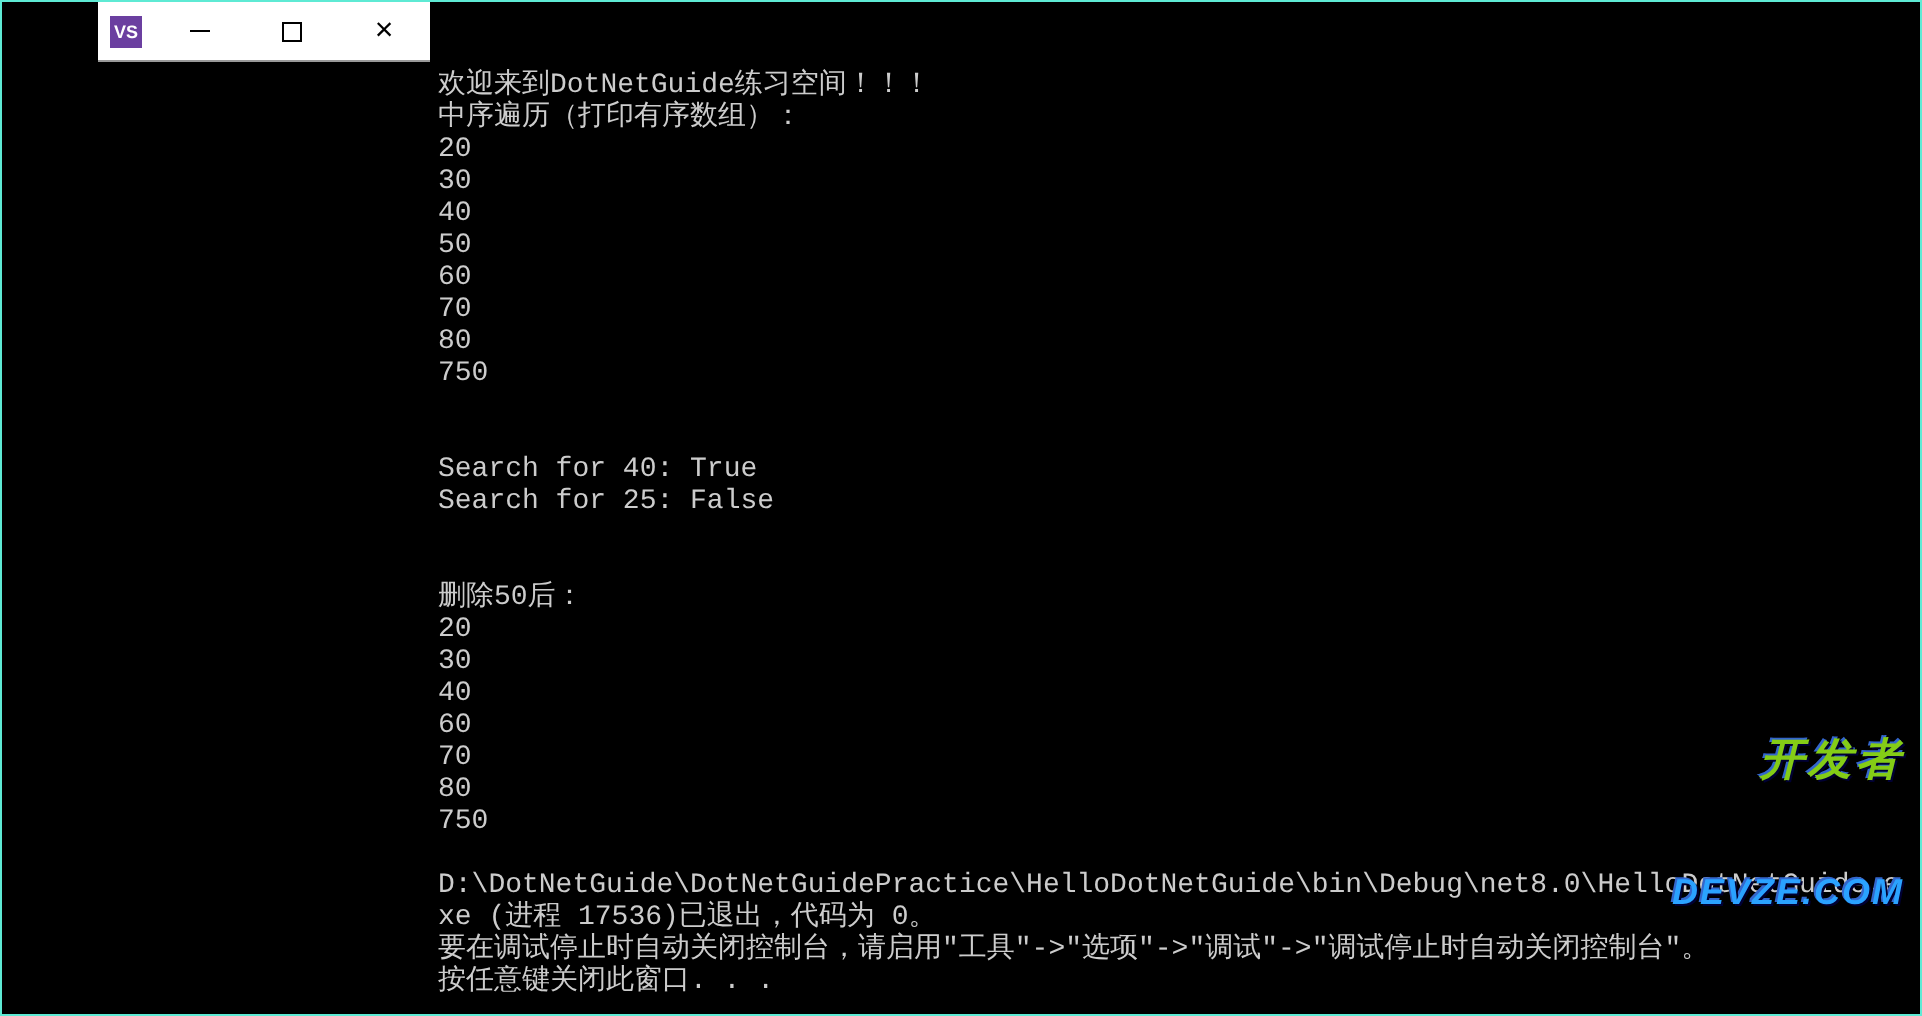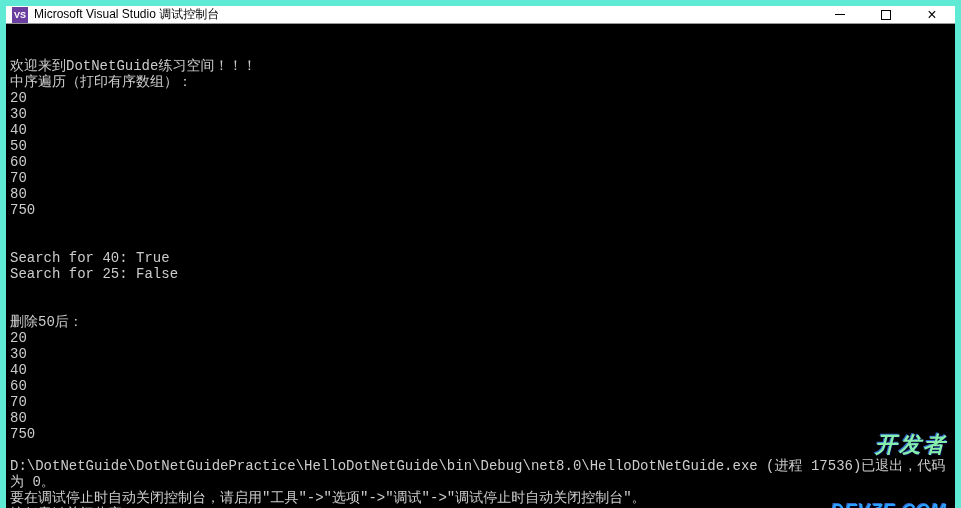--- a/index.html
+++ b/index.html
@@ -7,23 +7,24 @@
       width: 961px;
       height: 508px;
       font-family: "Microsoft YaHei", "SimSun", sans-serif;
       background: #000;
       overflow: hidden;
       position: relative;
     }
     .window {
       width: 100%;
       height: 100%;
-      border: 6px solid #5eead4;
+      border: 1px solid #5eead4;
       display: flex;
-      flex-direction: column;
+      flex-direction: row;
+      padding-left: 48px;
     }
     .titlebar {
       height: 30px;
       background: #fff;
       border-bottom: 1px solid #999;
       display: flex;
       align-items: center;
       padding: 0 0 0 6px;
       font-size: 12px;
       color: #000;
@@ -80,38 +81,37 @@
       right: 8px;
       pointer-events: none;
       font-family: Arial, sans-serif;
       font-weight: 900;
       font-style: italic;
       font-size: 22px;
       text-align: right;
       line-height: 22px;
     }
     .devze .dz1 {
-      color: #86efac;
+      color: #84cc16;
       text-shadow: 1px 1px 0 #003, -1px -1px 0 #36c;
       letter-spacing: 2px;
     }
     .devze .dz2 {
       color: #2aa2ff;
       text-shadow: 1px 1px 0 #003, -1px -1px 0 #36c;
       letter-spacing: 1px;
       font-size: 18px;
     }
   </style>
 </head>
 <body>
 
 <div class="window">
   <div class="titlebar">
     <div class="app-icon">VS</div>
-    <div class="title-text">Microsoft Visual Studio 调试控制台</div>
     <div class="win-controls">
       <div class="win-btn">
           <div class="min-line"></div>
         </div>
       <div class="win-btn">
           <div class="max-box"></div>
         </div>
       <div class="win-btn close">
           <span class="close-x">×</span>
         </div>

